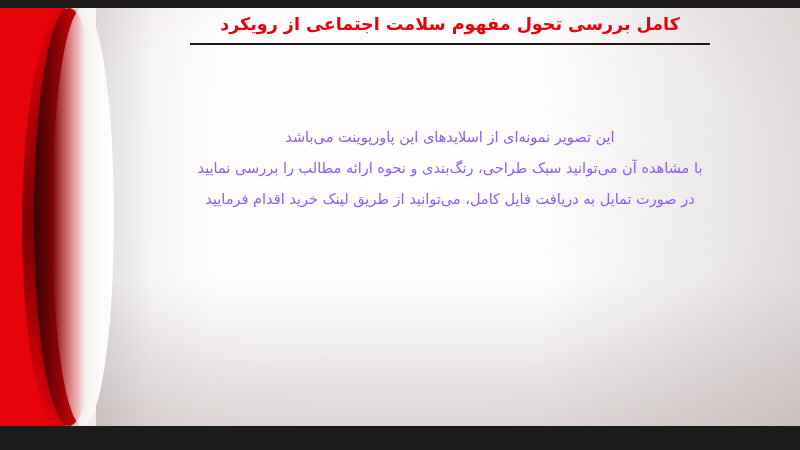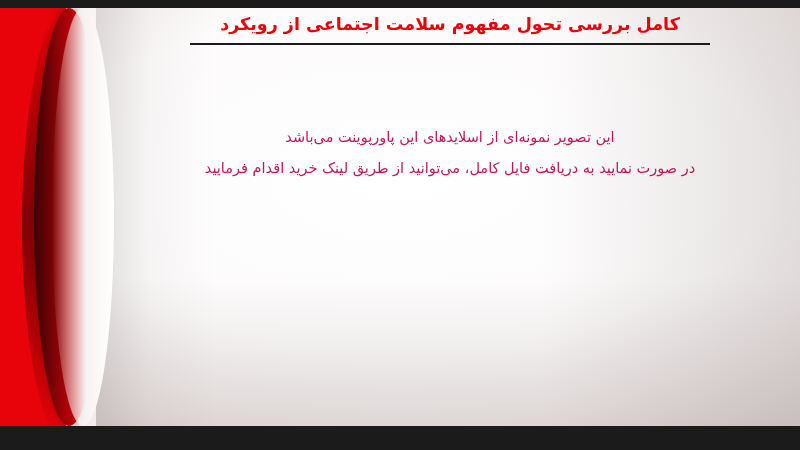--- a/index.html
+++ b/index.html
@@ -148,21 +148,21 @@
   
   .body-block {
     position: absolute;
     top: 122px;
     left: 120px;
     width: 660px;
     text-align: center;
     direction: rtl;
   }
   .body-line {
-    color: #be185d;
+    color: #8b5cf6;
     font-size: 14.5px;
     line-height: 31px;
     font-weight: normal;
     white-space: nowrap;
   }
 </style>
 </head>
 <body>
 
 <div class="slide">
@@ -179,16 +179,17 @@
   <div class="band-top"></div>
   <div class="band-bottom"></div>
 
   <div class="title-block">
     <div class="title-line">کامل بررسی تحول مفهوم سلامت اجتماعی از رویکرد</div>
     <div class="title-rule"></div>
   </div>
 
   <div class="body-block">
     <div class="body-line">این تصویر نمونه‌ای از اسلایدهای این پاورپوینت می‌باشد</div>
-    <div class="body-line">در صورت نمایید به دریافت فایل کامل، می‌توانید از طریق لینک خرید اقدام فرمایید</div>
+    <div class="body-line">با مشاهده آن می‌توانید سبک طراحی، رنگ‌بندی و نحوه ارائه مطالب را بررسی نمایید</div>
+    <div class="body-line">در صورت تمایل به دریافت فایل کامل، می‌توانید از طریق لینک خرید اقدام فرمایید</div>
   </div>
 
 </div>
 
 </body></html>

